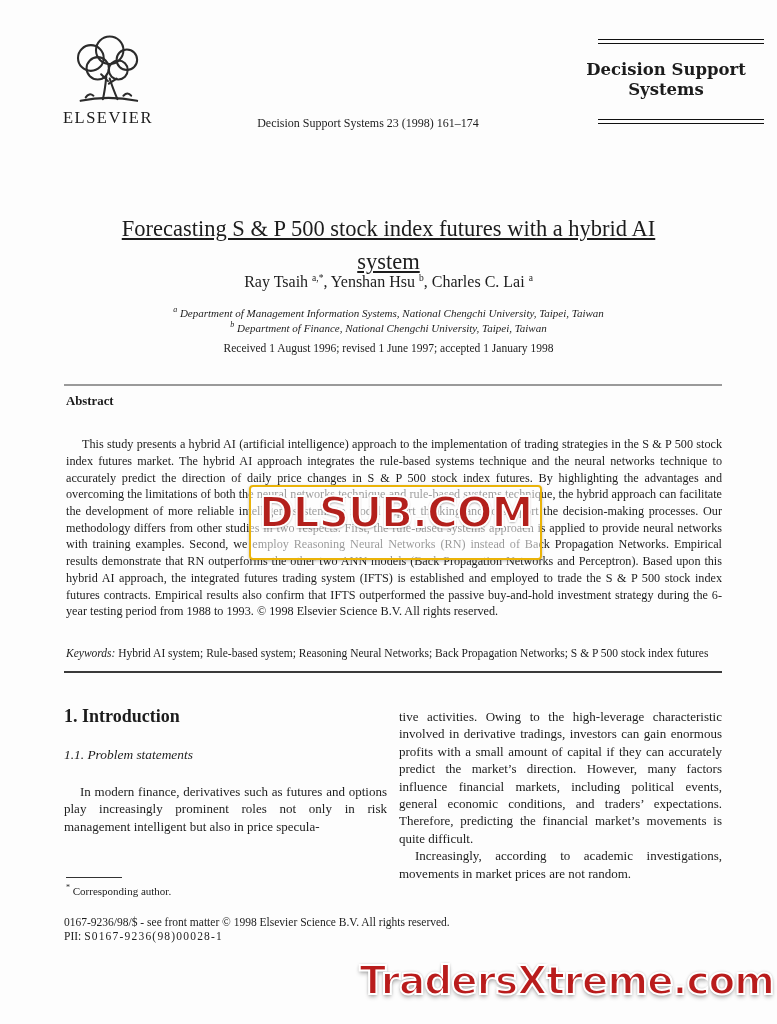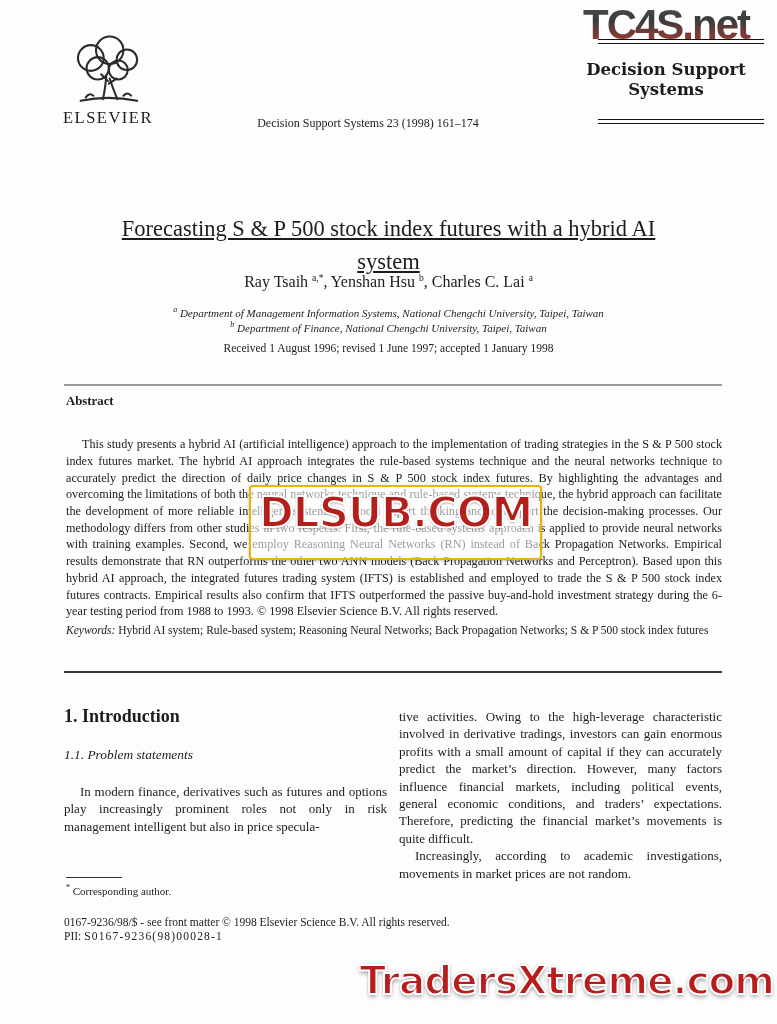--- a/index.html
+++ b/index.html
@@ -36,21 +36,21 @@
                 font-size:11px;font-style:italic;line-height:12.5px;}
   .affiliations sup{font-size:8px;font-style:italic;}
   .received{position:absolute;left:0;top:342px;width:777px;text-align:center;font-size:11.5px;}
 
   
   .rule-abstract{position:absolute;left:64px;top:384px;width:658px;height:2px;background:#9a9a9a;}
   .abstract-heading{position:absolute;left:66px;top:394px;font-size:12.8px;font-weight:bold;}
   .abstract-text{position:absolute;left:66px;top:424px;width:656px;font-size:12.2px;
                  line-height:16.7px;text-align:justify;text-indent:16px;}
 
-  .keywords{position:absolute;left:66px;top:624px;width:656px;font-size:11.5px;}
+  .keywords{position:absolute;left:66px;top:647px;width:656px;font-size:11.5px;}
   .keywords .kw-label{font-style:italic;}
   .rule-keywords{position:absolute;left:64px;top:671px;width:658px;height:1.5px;background:#3a3a3a;}
 
   
   .col{position:absolute;top:708px;width:323px;font-size:13px;line-height:17.4px;text-align:justify;}
   .col-left{left:64px;}
   .col-right{left:399px;}
   .sec-heading{font-size:18px;font-weight:bold;margin:0 0 21px 0;}
   .sub-heading{font-size:13.4px;font-style:italic;font-weight:normal;margin:0 0 19px 0;}
   .col p{margin:0;}
@@ -97,21 +97,20 @@
         <path d="M24 74 q4 -6 9 -2 M68 72 q5 -5 9 0"></path>
       </g>
     </svg>
     <div class="elsevier-name">ELSEVIER</div>
   </div>
 
   <div class="citation">Decision Support Systems 23 (1998) 161–174</div>
 
   <div class="journal-block">
     <div class="dbl-rule rule-top"></div>
-    <div class="tc4s">TC4S.net</div>
     <div class="journal-name">
       <span>Decision Support</span><br>
       <span>Systems</span>
     </div>
     <div class="dbl-rule rule-bottom"></div>
   </div>
 
   <h1 class="title">
     <span>Forecasting S &amp; P 500 stock index futures with a hybrid AI</span><br>
     <span>system</span>

